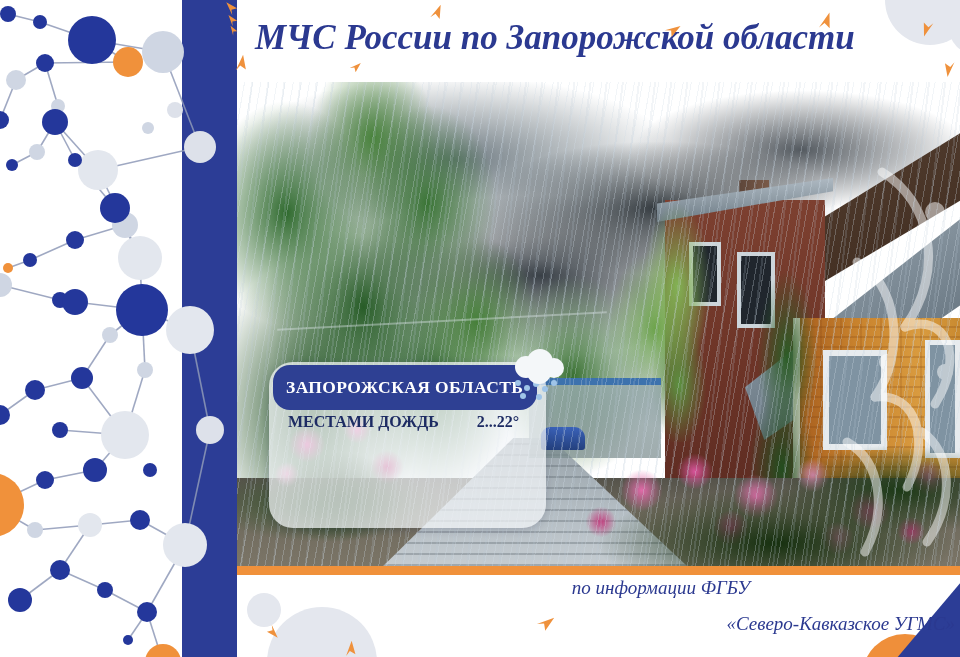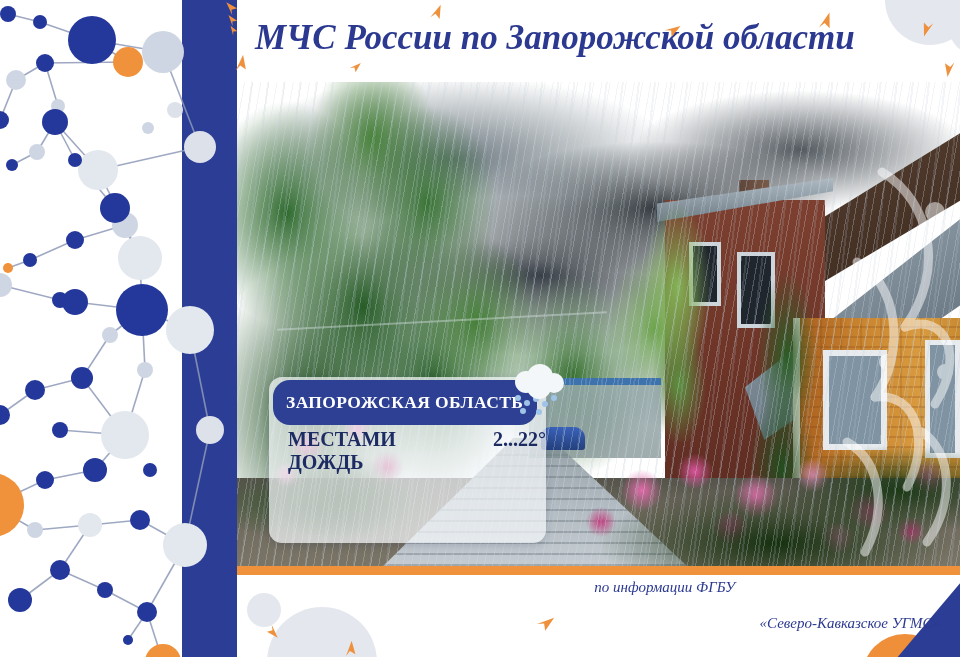--- a/index.html
+++ b/index.html
@@ -98,34 +98,34 @@
      radial-gradient(circle 22px at 12% 65%,#c2407f,transparent 70%),
      radial-gradient(circle 26px at 44% 70%,#cf4f93,transparent 70%),
      radial-gradient(circle 24px at 70% 78%,#e581b8,transparent 70%),
      radial-gradient(circle 20px at 88% 72%,#c2407f,transparent 70%);}
   .eagle{left:590px;top:60px;width:133px;height:430px;opacity:.5;}
   .rain{inset:0;background:
      repeating-linear-gradient(100deg,rgba(255,255,255,0) 0 7px,rgba(208,220,230,.28) 7px 8px),
      repeating-linear-gradient(97deg,rgba(255,255,255,0) 0 14px,rgba(185,200,214,.18) 14px 16px);}
 
   
-  .weather-card{left:32px;top:295px;width:277px;height:166px;border-radius:13px;
+  .weather-card{left:32px;top:280px;width:277px;height:166px;border-radius:24px;
      background:rgba(244,247,249,.72);box-shadow:0 2px 8px rgba(20,30,60,.18);}
   .region-badge{position:absolute;left:4px;top:3px;width:264px;height:45px;border-radius:17px;
      background:#2e4093;display:flex;align-items:center;padding-left:13px;}
   .region-label{color:#ffffff;font-weight:700;font-size:17.5px;letter-spacing:.4px;}
   .cloud-icon{position:absolute;right:-24px;top:-13px;width:68px;height:58px;}
   .forecast-row{position:absolute;left:19px;top:51px;display:flex;gap:38px;
-     color:#1d2b63;font-weight:700;font-size:20px;}
+     color:#1d2b63;font-weight:700;font-size:16px;}
 
   
   .divider-bar{left:237px;top:566px;width:723px;height:9px;background:#f0913b;}
   .footer-strip{left:237px;top:575px;width:723px;height:82px;background:#ffffff;overflow:hidden;}
-  .attribution{position:absolute;right:20px;top:1px;text-align:right;
-     font-style:italic;font-size:15px;line-height:23px;color:#2b3990;}
+  .attribution{position:absolute;right:5px;top:1px;text-align:right;
+     font-style:italic;font-size:19px;line-height:23px;color:#2b3990;}
   .attr-line1{margin-right:205px;white-space:nowrap;}
   .attr-line2{white-space:nowrap;margin-top:13px;}
   .corner-triangle{position:absolute;left:653px;top:0;width:70px;height:82px;
      clip-path:polygon(100% 10%,100% 100%,11% 100%);background:#2c3d96;}
   .corner-circle{position:absolute;left:625px;top:59px;width:86px;height:86px;border-radius:50%;background:#ef8f3a;}
   .plane{position:absolute;}
 </style>
 </head>
 <body>
 

